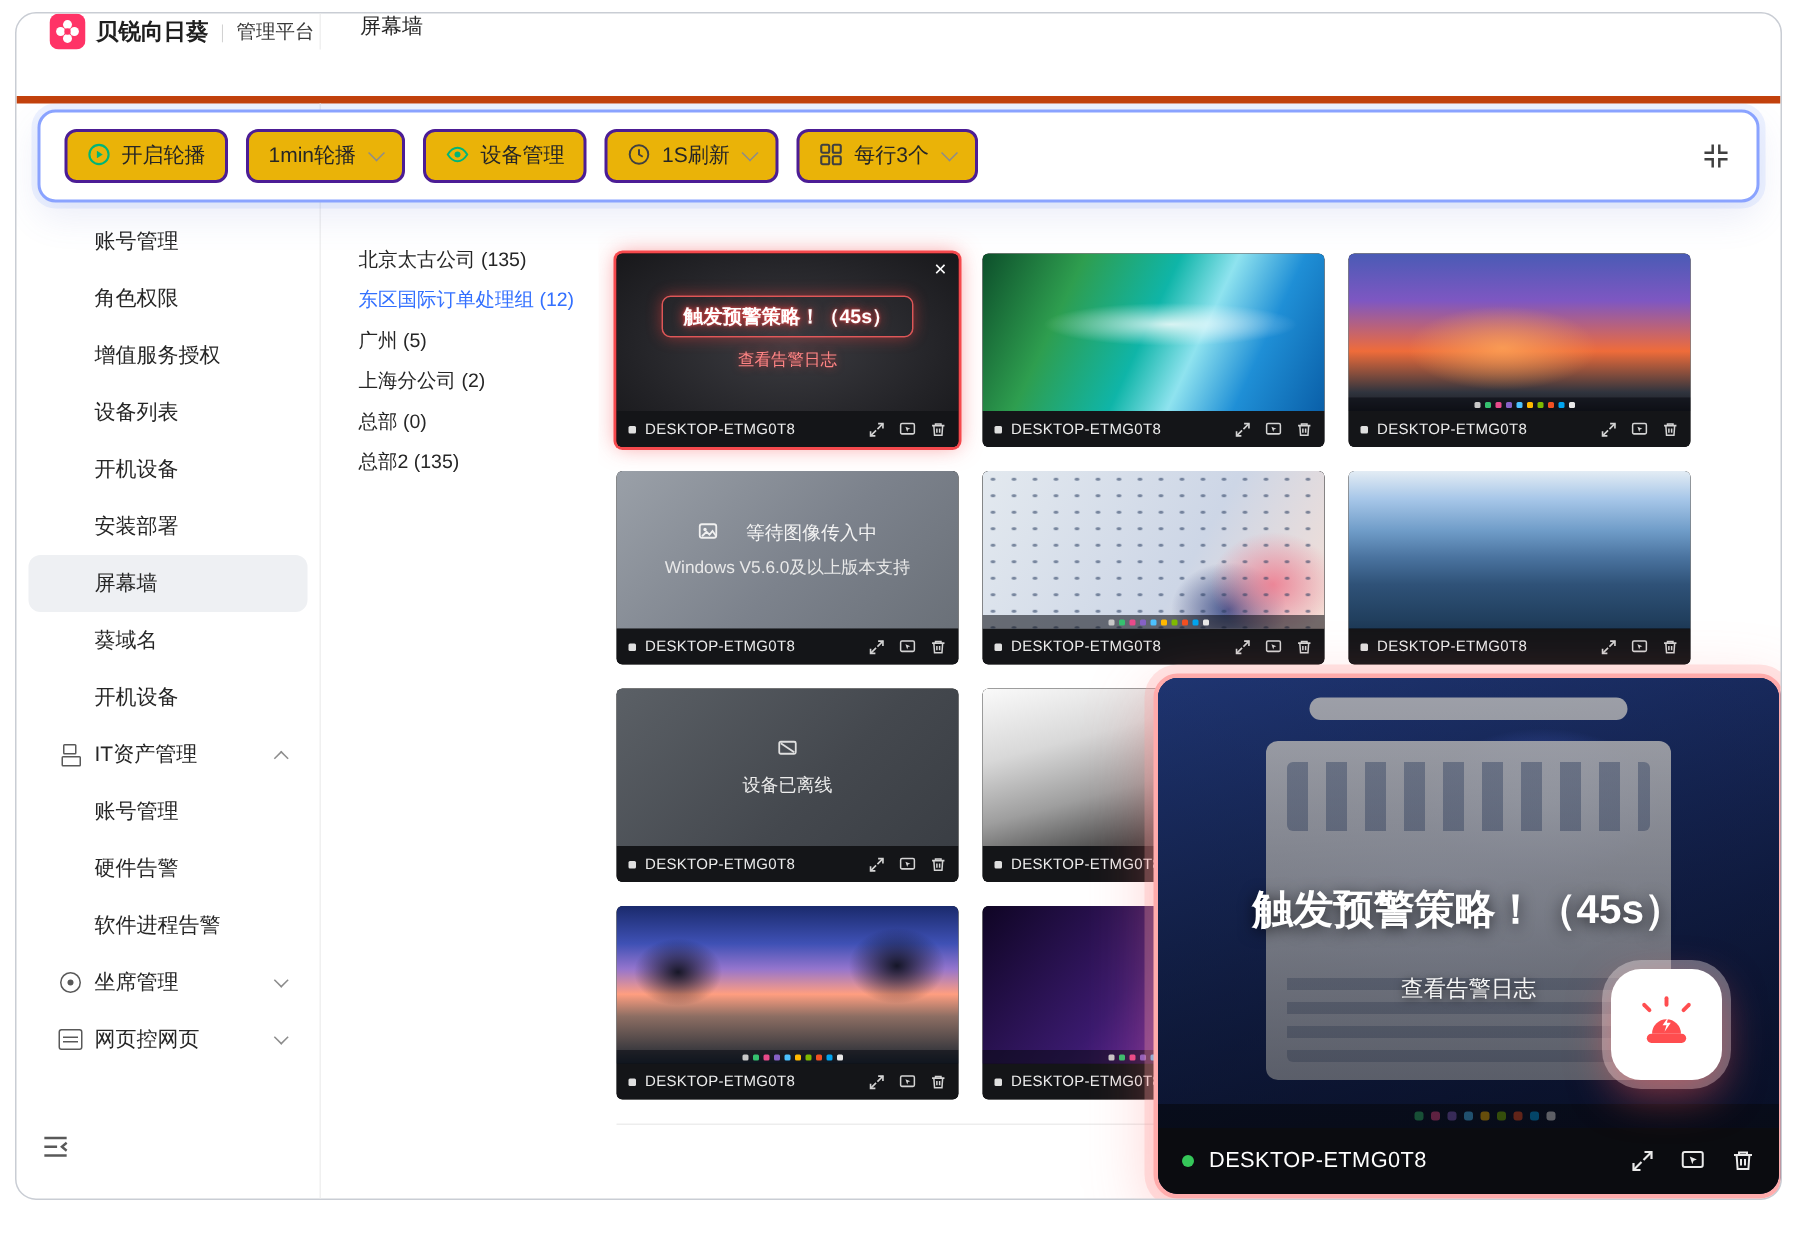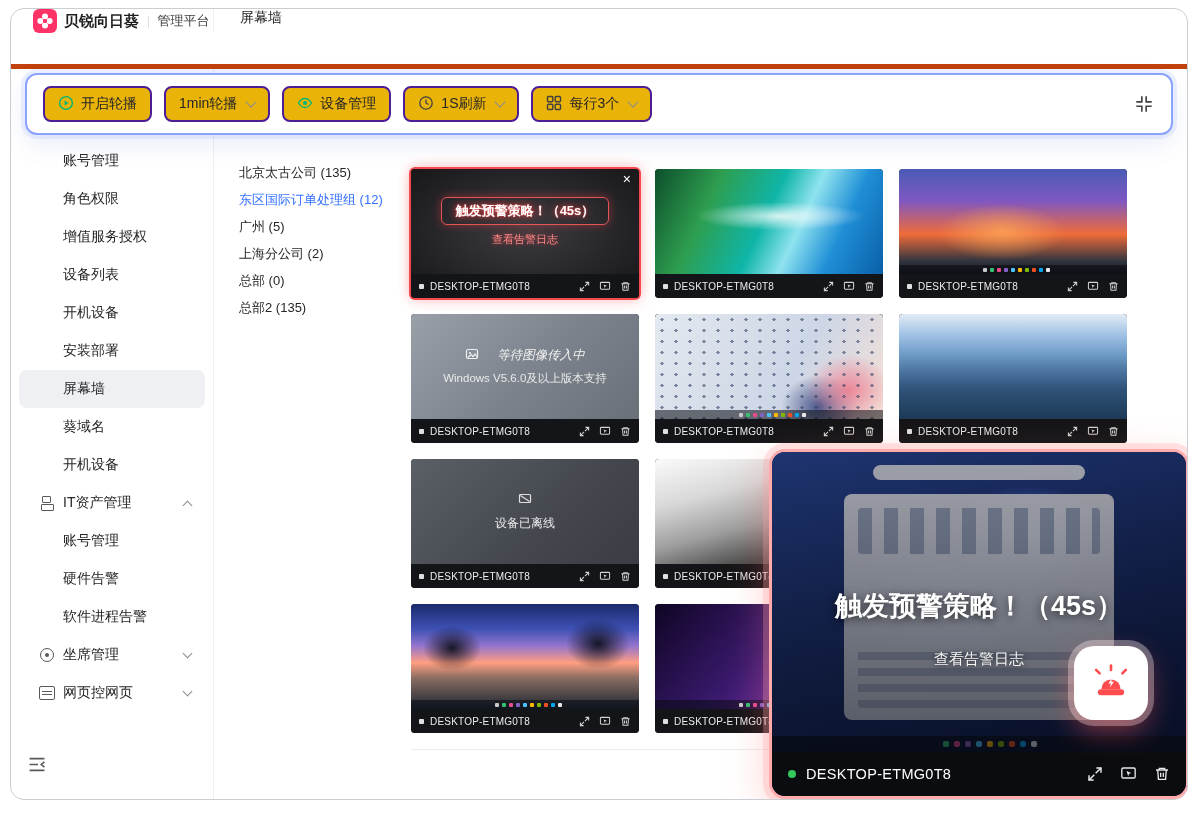--- a/index.html
+++ b/index.html
@@ -110,21 +110,21 @@
     justify-content:center; gap:7px; text-align:center; }
   .tile.warning .ov-warning { display:flex; }
   .tile.waiting .ov-waiting { display:flex; }
   .tile.offline .ov-offline { display:flex; flex-direction:column; gap:6px; }
   .w-badge { font-size:13px; font-weight:700; color:#fff;
     text-shadow:0 0 8px rgba(255,60,60,.95), 0 0 2px rgba(255,90,90,.9);
     border:1px solid rgba(255,95,95,.85); border-radius:6px; padding:4px 14px;
     box-shadow:0 0 10px rgba(255,60,60,.45); }
   .w-link { font-size:11px; color:#ff8585; text-shadow:0 0 6px rgba(255,60,60,.6); cursor:pointer; }
   .ov-waiting { color:#f2f2f2; }
-  .ov-waiting .line1 { display:flex; align-items:center; gap:18px; font-size:12.5px;font-style:italic; }
+  .ov-waiting .line1 { display:flex; align-items:center; gap:18px; font-size:12.5px; }
   .ov-waiting .line2 { font-size:11.5px; color:#e9e9e9; }
   .ov-offline { color:#ededed; font-size:12px; }
   .tile-close { display:none; position:absolute; top:3px; right:8px; color:#fff; font-size:14px;
     line-height:1; cursor:pointer; }
   .tile.warning .tile-close { display:block; }
 
   .tile-bar { height:24px; background:#141518; display:flex; align-items:center; gap:6px; padding:0 8px; }
   .dot { width:5px; height:5px; background:#e0e0e0; border-radius:1px; flex:none; }
   .tname { font-size:10px; color:#ececec; letter-spacing:.2px; white-space:nowrap; overflow:hidden; }
   .ticons { margin-left:auto; display:flex; align-items:center; gap:9px; }

